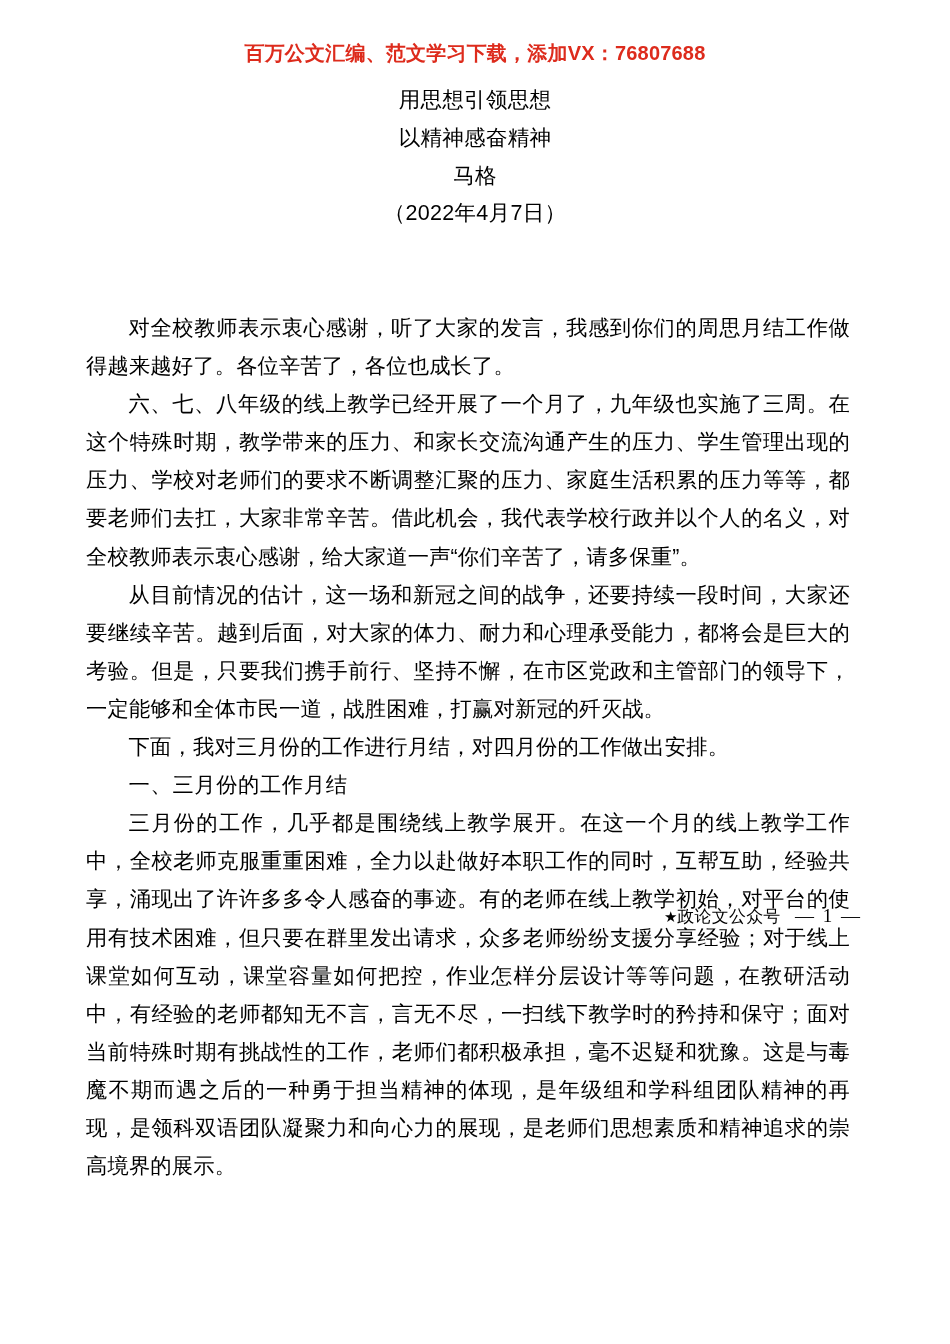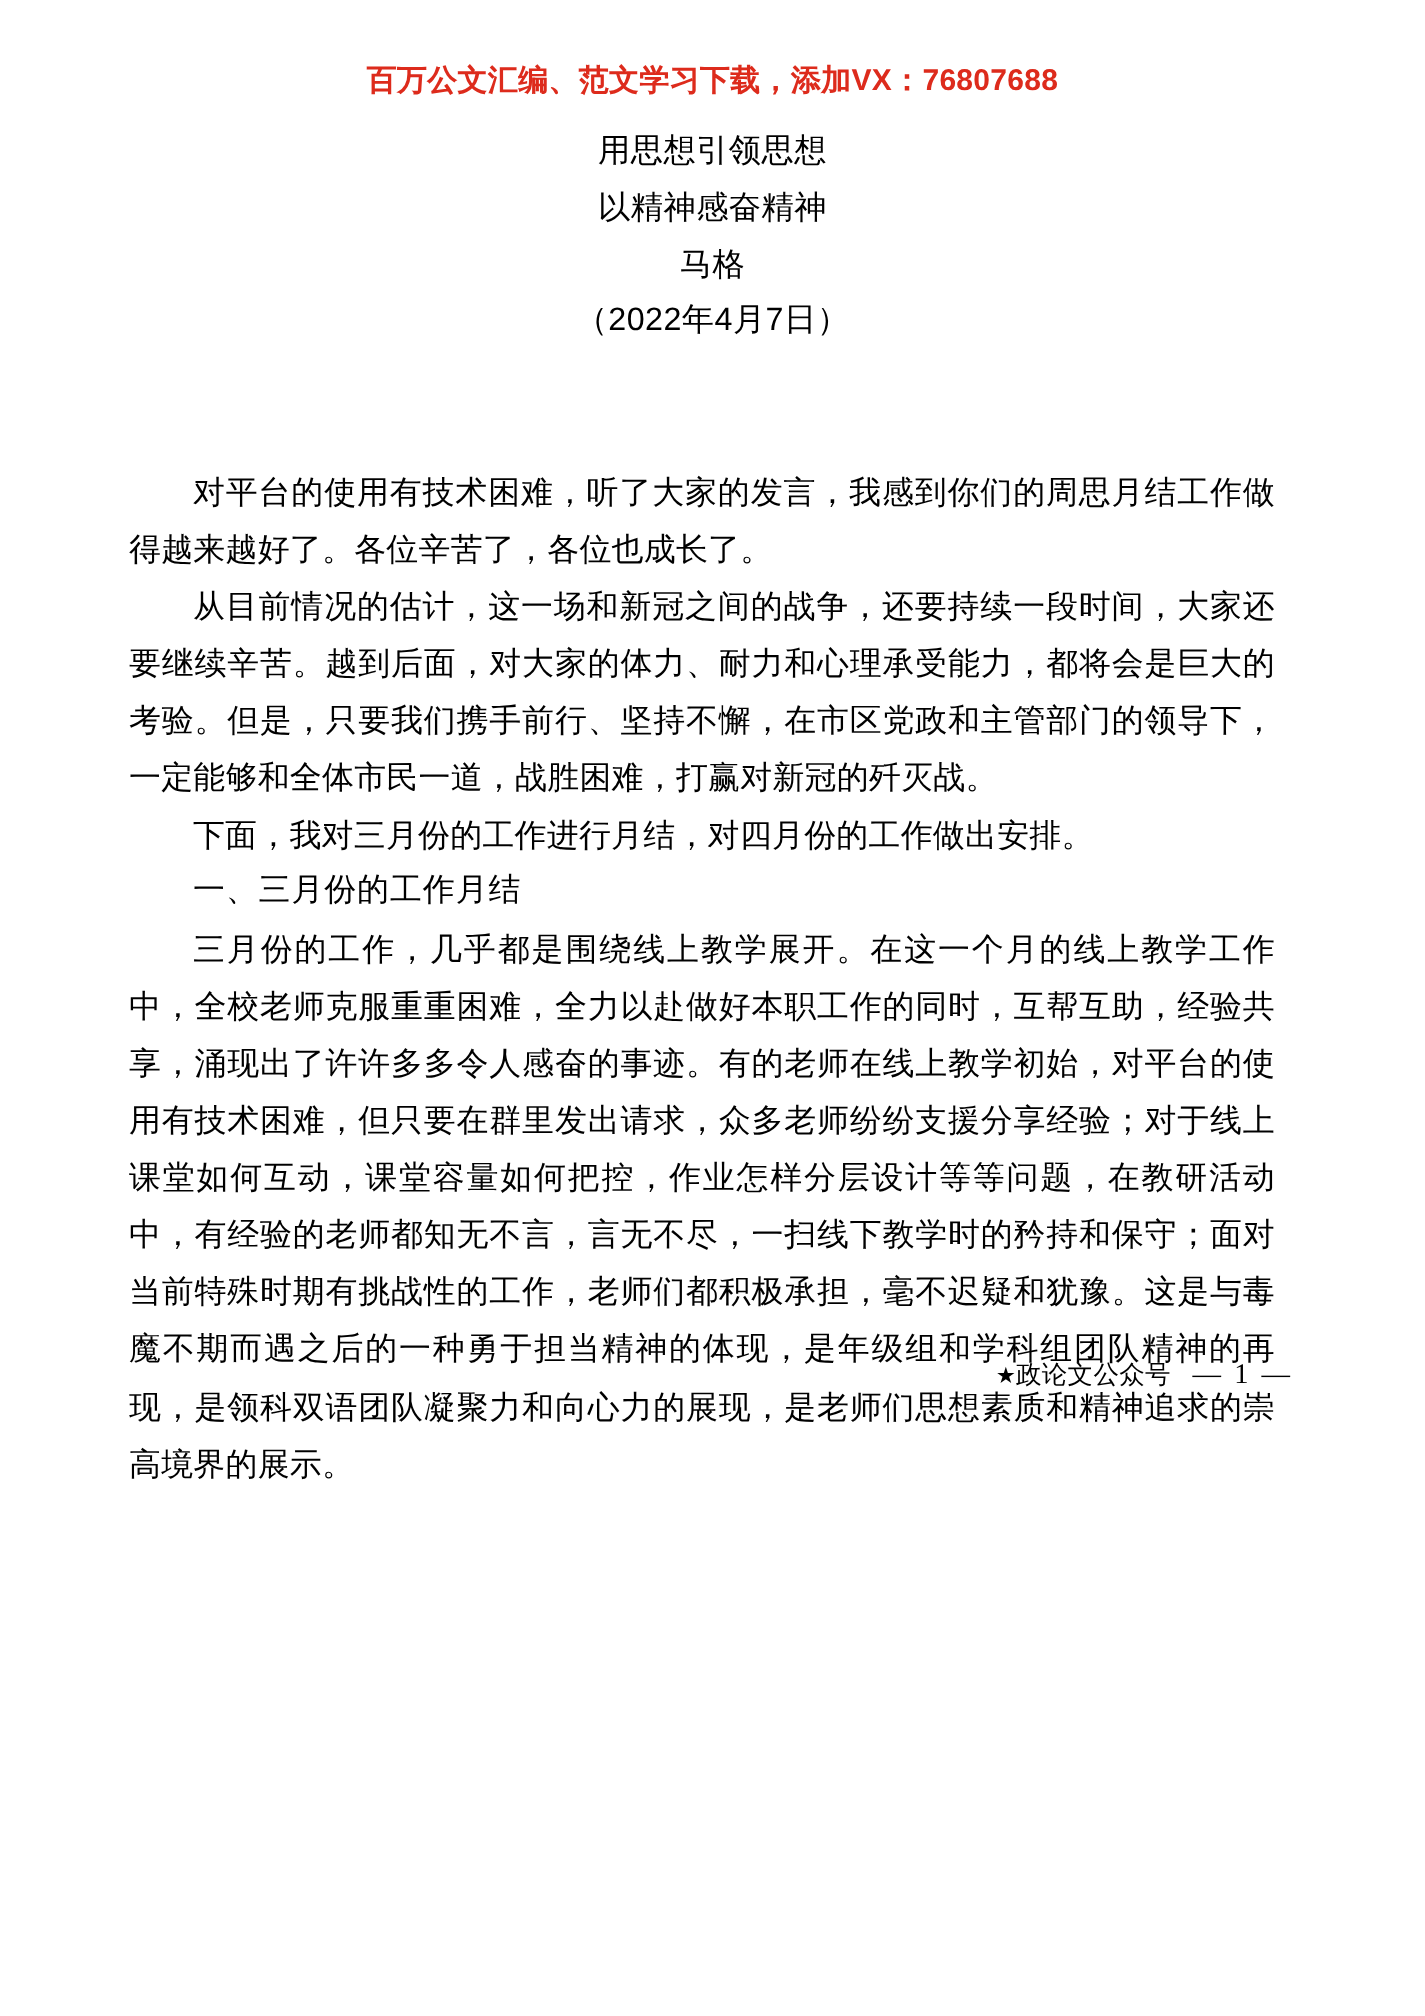--- a/index.html
+++ b/index.html
@@ -71,21 +71,21 @@
     text-align-last: left;
     letter-spacing: 0.15px;
     margin: 0;
     color: #000;
   }
   .para.indent {
     text-indent: 2em;
   }
   .para.heading {
     text-indent: 2em;
-    font-family: Liberation Mono, monospace;
+    font-family: Liberation Sans, sans-serif;
     letter-spacing: 0.6px;
   }
 
   
   .footer {
     position: absolute;
     bottom: 24px;
     left: 0;
     width: 950px;
     padding-right: 88px;
@@ -120,21 +120,22 @@
   <div class="promo-banner">百万公文汇编、范文学习下载，添加VX：76807688</div>
 
   <div class="title-block">
     <div class="title-line">用思想引领思想</div>
     <div class="title-line">以精神感奋精神</div>
     <div class="title-line">马格</div>
     <div class="title-line">（2022年4月7日）</div>
   </div>
 
   <div class="body-text">
-    <p class="para indent">对平台的使用有技术困难，听了大家的发言，我感到你们的周思月结工作做得越来越好了。各位辛苦了，各位也成长了。</p>
+    <p class="para indent">对全校教师表示衷心感谢，听了大家的发言，我感到你们的周思月结工作做得越来越好了。各位辛苦了，各位也成长了。</p>
+    <p class="para indent">六、七、八年级的线上教学已经开展了一个月了，九年级也实施了三周。在这个特殊时期，教学带来的压力、和家长交流沟通产生的压力、学生管理出现的压力、学校对老师们的要求不断调整汇聚的压力、家庭生活积累的压力等等，都要老师们去扛，大家非常辛苦。借此机会，我代表学校行政并以个人的名义，对全校教师表示衷心感谢，给大家道一声“你们辛苦了，请多保重”。</p>
     <p class="para indent">从目前情况的估计，这一场和新冠之间的战争，还要持续一段时间，大家还要继续辛苦。越到后面，对大家的体力、耐力和心理承受能力，都将会是巨大的考验。但是，只要我们携手前行、坚持不懈，在市区党政和主管部门的领导下，一定能够和全体市民一道，战胜困难，打赢对新冠的歼灭战。</p>
     <p class="para indent">下面，我对三月份的工作进行月结，对四月份的工作做出安排。</p>
     <p class="para heading">一、三月份的工作月结</p>
     <p class="para indent">三月份的工作，几乎都是围绕线上教学展开。在这一个月的线上教学工作中，全校老师克服重重困难，全力以赴做好本职工作的同时，互帮互助，经验共享，涌现出了许许多多令人感奋的事迹。有的老师在线上教学初始，对平台的使用有技术困难，但只要在群里发出请求，众多老师纷纷支援分享经验；对于线上课堂如何互动，课堂容量如何把控，作业怎样分层设计等等问题，在教研活动中，有经验的老师都知无不言，言无不尽，一扫线下教学时的矜持和保守；面对当前特殊时期有挑战性的工作，老师们都积极承担，毫不迟疑和犹豫。这是与毒魔不期而遇之后的一种勇于担当精神的体现，是年级组和学科组团队精神的再现，是领科双语团队凝聚力和向心力的展现，是老师们思想素质和精神追求的崇高境界的展示。</p>
   </div>
 
   <div class="footer">
     <span class="footer-star">★</span><span class="footer-brand">政论文公众号</span>
     <span class="footer-pageno">— 1 —</span>
   </div>

